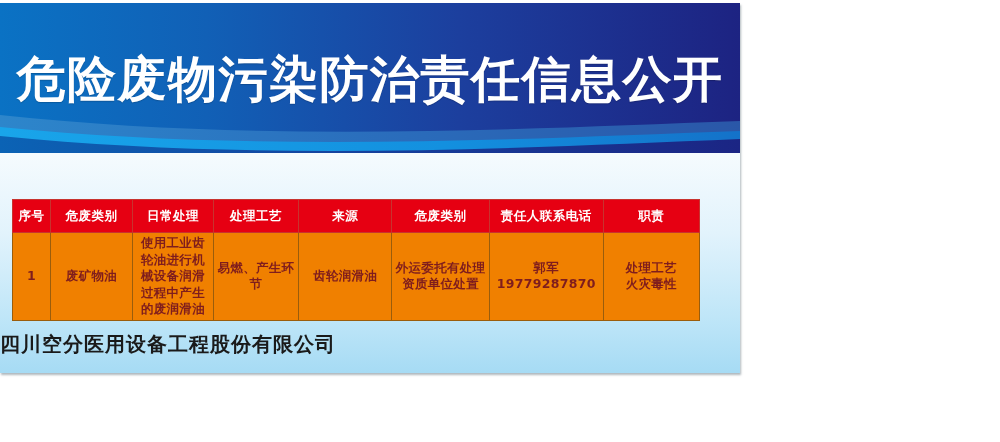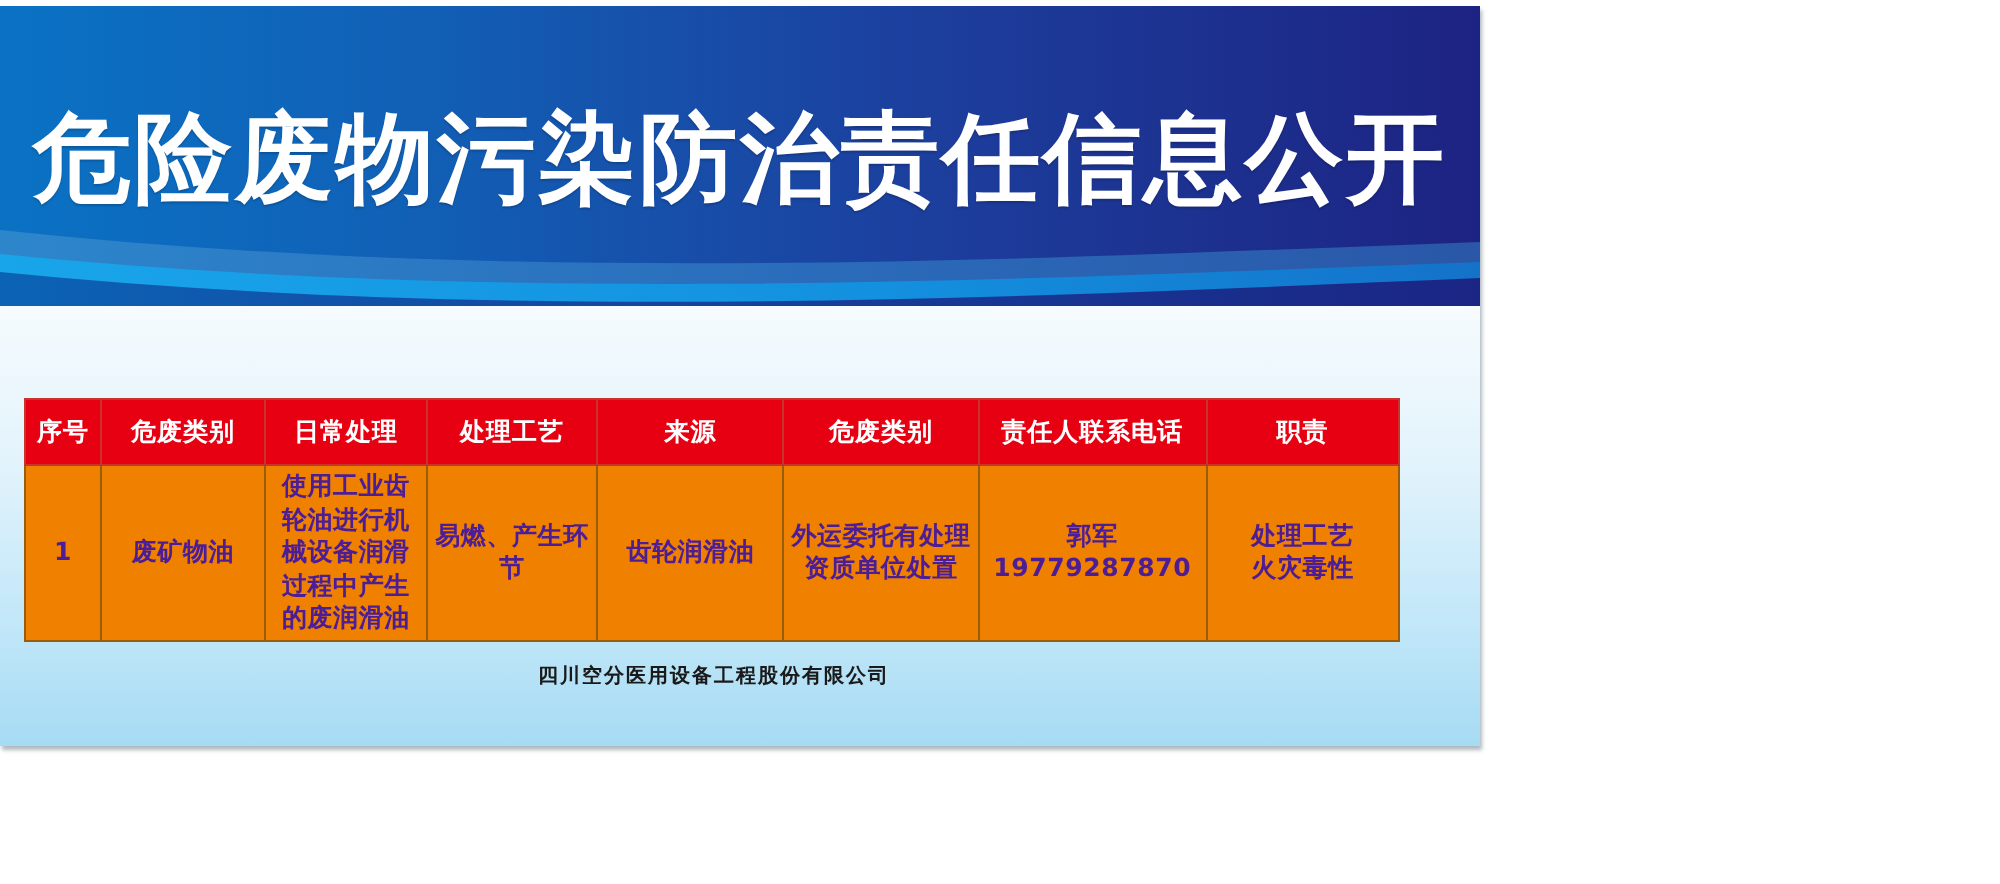--- a/index.html
+++ b/index.html
@@ -77,21 +77,21 @@
     font-size: 12.5px;
     font-weight: bold;
     height: 32px;
     padding: 0 2px;
     border: 1px solid #c8332e;
     letter-spacing: 0.5px;
     white-space: nowrap;
   }
   table.haz td {
     background: #f08000;
-    color: #4c1d95;
+    color: #7f1d1d;
     font-size: 12.5px;
     font-weight: bold;
     height: 76px;
     padding: 2px 3px;
     border: 1px solid #9a5d0c;
     text-align: center;
     vertical-align: middle;
     line-height: 1.32;
     letter-spacing: 0.3px;
   }
@@ -106,22 +106,22 @@
   col.c5 { width: 95px; }
   col.c6 { width: 111px; }
   col.c7 { width: 94px; }
 
   
   .company {
     position: absolute;
     left: 0;
     top: 328px;
     width: 714px;
-    text-align: center;
-    font-size: 10px;
+    text-align: left;
+    font-size: 20px;
     font-weight: bold;
     color: #1a1a1a;
     letter-spacing: 1px;
     font-family: "DejaVu Sans", "Liberation Sans", sans-serif;
   }
 </style>
 </head>
 <body>
 
 <div id="poster">

